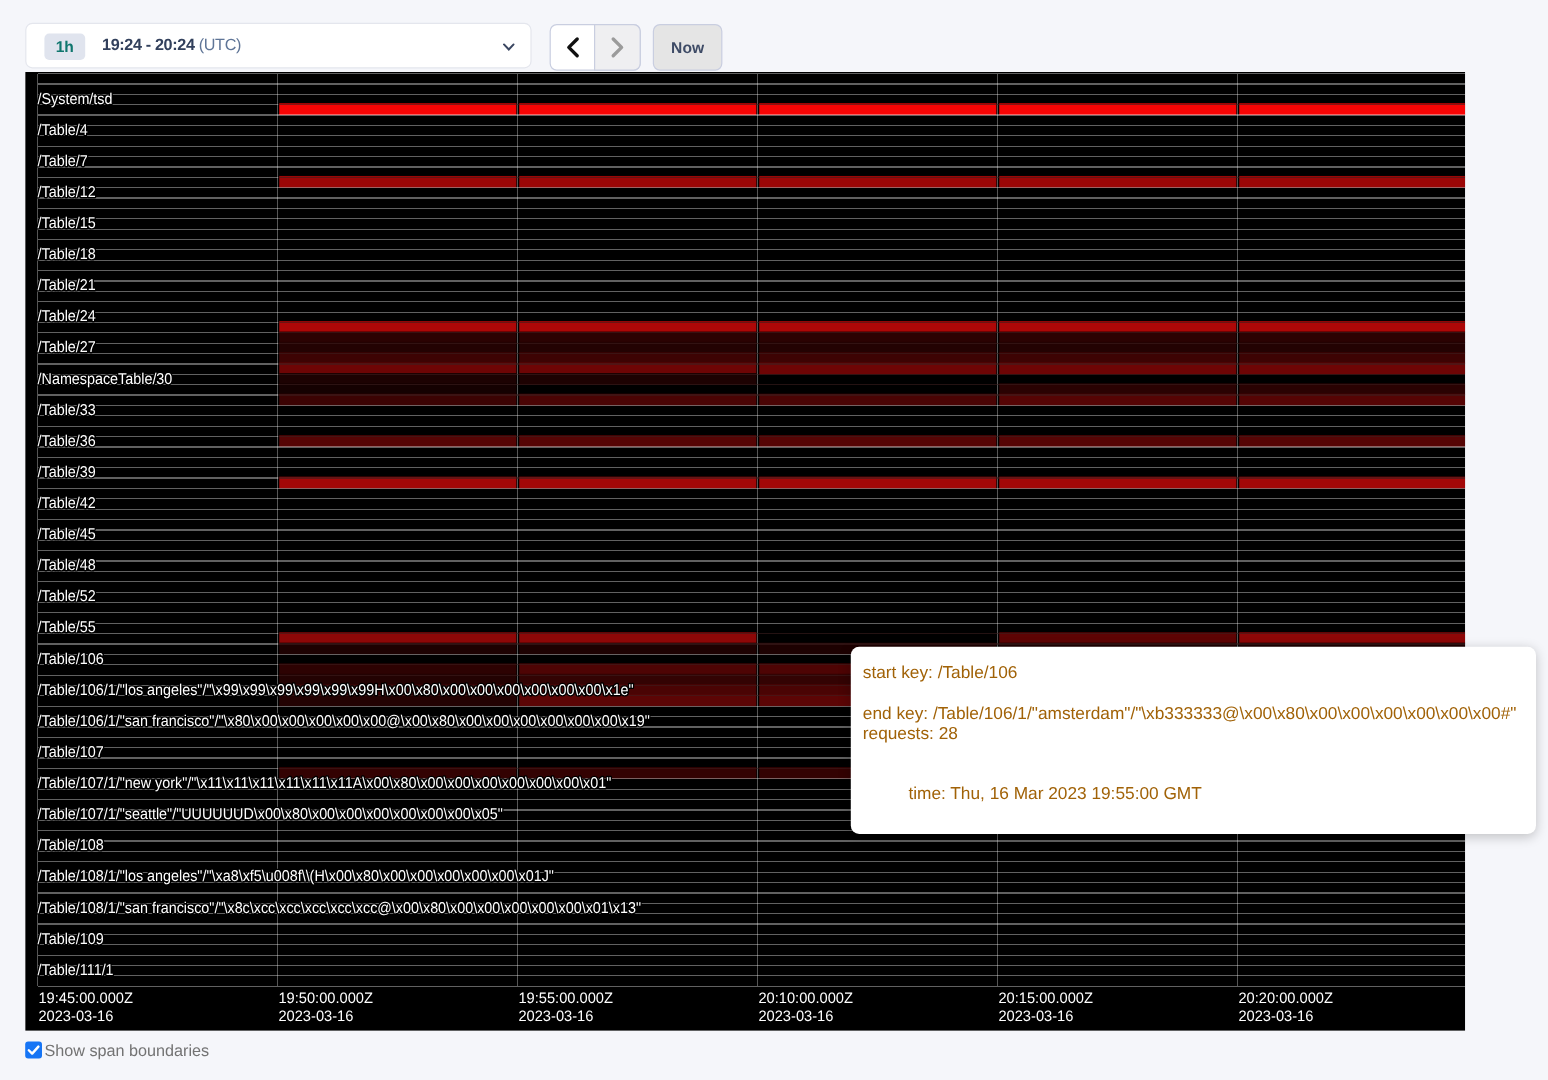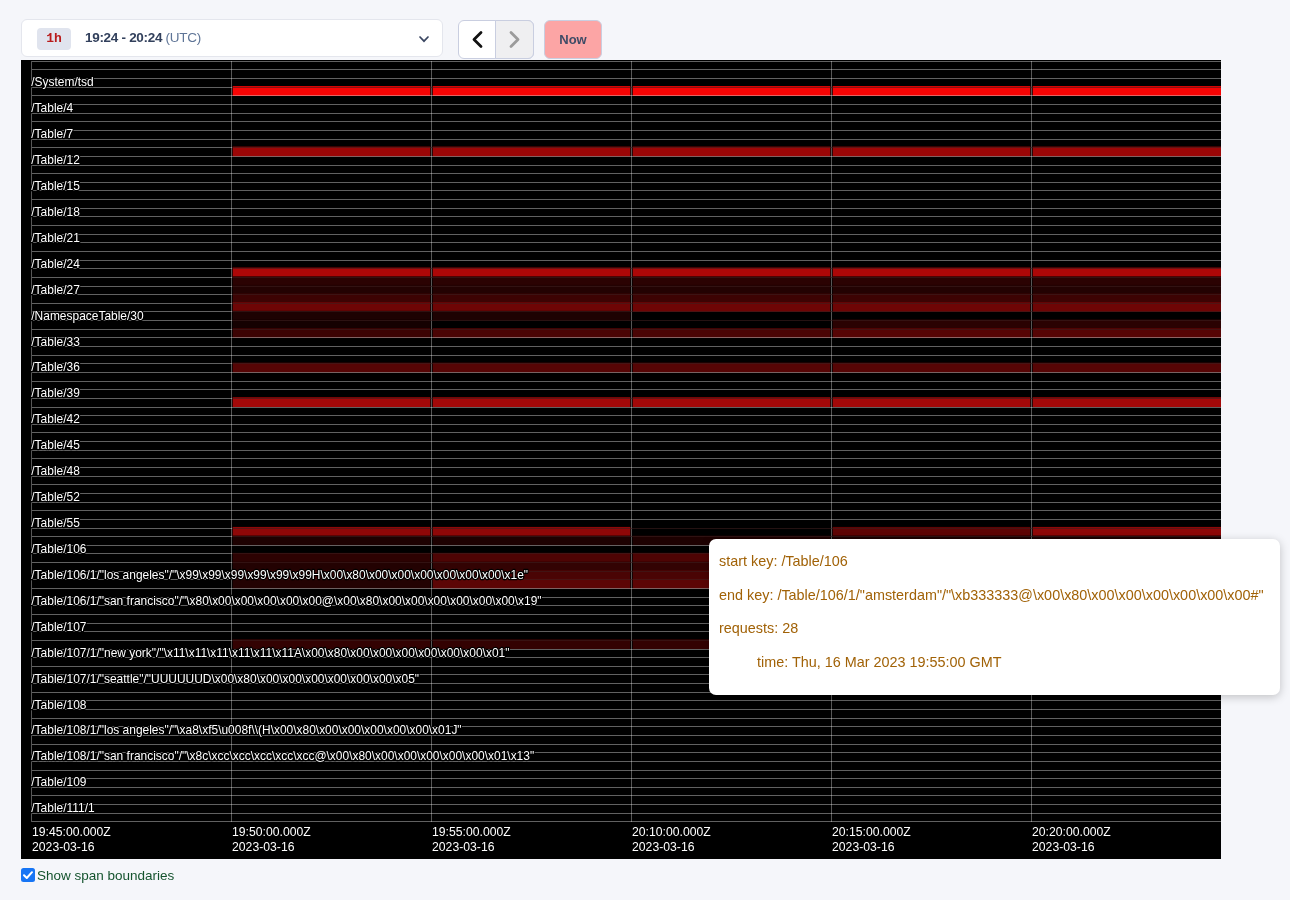--- a/index.html
+++ b/index.html
@@ -2,39 +2,39 @@
 <html><head>
 <meta charset="utf-8">
 <style>
   * { box-sizing: border-box; }
   html,body { margin:0; padding:0; width:1290px; height:900px; background:#f5f6fa;
     font-family:"Liberation Sans",sans-serif; }
   .abs { position:absolute; }
   .card { left:21px; top:19px; width:422px; height:38px; background:#fff;
     border:1px solid #e4e6ed; border-radius:6px; }
   .badge { left:37px; top:28px; width:34px; height:22px; background:#e0e4ee;
-    border-radius:4px; color:#b91c1c; font-size:13px; font-weight:bold;
-    text-align:center; line-height:22px;font-family:Liberation Mono, monospace; }
+    border-radius:4px; color:#0f766e; font-size:13px; font-weight:bold;
+    text-align:center; line-height:22px; }
   .trange { left:85px; top:19px; height:30px; line-height:38px; font-size:13.5px;
     font-weight:bold; color:#32405c; letter-spacing:-0.3px; }
   .trange .utc { font-weight:normal; color:#5f7597; }
   .btngrp { left:458px; top:20px; width:76px; height:39px; background:#fff;
     border:1px solid #c9cee0; border-radius:6px; }
   .btnr { left:495px; top:20px; width:39px; height:39px; background:#efeff1;
     border:1px solid #c9cee0; border-radius:0 6px 6px 0; }
-  .now { left:544px; top:20px; width:58px; height:39px; background:#fca5a5;
+  .now { left:544px; top:20px; width:58px; height:39px; background:#e5e5e5;
     border:1px solid #c9cee0; border-radius:6px; color:#3e4b66; font-size:13px;
     font-weight:bold; text-align:center; line-height:37px; }
   .chart { position:absolute; left:21px; top:60px; }
   .tooltip { left:709px; top:539px; width:571px; height:156px; background:#fff;
     border-radius:7px; box-shadow:0 2px 10px rgba(0,0,0,0.22); }
   .tt { font-size:14.4px; color:#a16207; white-space:pre; }
   .cbx { left:21px; top:868px; width:14px; height:14px; background:#1675f5;
     border-radius:2.5px; }
-  .cblab { left:37px; top:868px; font-size:13.5px; color:#14532d; line-height:15px; }
+  .cblab { left:37px; top:868px; font-size:13.5px; color:#737373; line-height:15px; }
 </style>
 </head>
 <body>
   <div class="abs card"></div>
   <div class="abs badge">1h</div>
   <div class="abs trange">19:24&nbsp;-&nbsp;20:24 <span class="utc">(UTC)</span></div>
   <svg class="abs" style="left:419px;top:36px;" width="10" height="7" viewBox="0 0 10 7">
     <path d="M1 1 L5 5.2 L9 1" fill="none" stroke="#3a4661" stroke-width="1.7" stroke-linecap="round"></path>
   </svg>
   <div class="abs btngrp"></div>
@@ -293,20 +293,20 @@
 <text transform="translate(611.0 790.5) scale(0.97 1)">2023-03-16</text>
 <text transform="translate(811.0 775.5) scale(0.97 1)">20:15:00.000Z</text>
 <text transform="translate(811.0 790.5) scale(0.97 1)">2023-03-16</text>
 <text transform="translate(1011.0 775.5) scale(0.97 1)">20:20:00.000Z</text>
 <text transform="translate(1011.0 790.5) scale(0.97 1)">2023-03-16</text>
 </g>
 </svg>
   <div class="abs tooltip"></div>
   <div class="abs tt" style="left:719px;top:553px;">start key: /Table/106</div>
   <div class="abs tt" style="left:719px;top:587px;">end key: /Table/106/1/"amsterdam"/"\xb333333@\x00\x80\x00\x00\x00\x00\x00\x00#"</div>
-  <div class="abs tt" style="left:719px;top:620px;">requests: 28</div>
+  <div class="abs tt" style="left:719px;top:604px;">requests: 28</div>
   <div class="abs tt" style="left:757px;top:654px;">time: Thu, 16 Mar 2023 19:55:00 GMT</div>
   <div class="abs cbx">
     <svg width="14" height="14" viewBox="0 0 14 14" style="display:block">
       <path d="M3 7.2 L5.8 10 L11 4.2" fill="none" stroke="#fff" stroke-width="2" stroke-linecap="round" stroke-linejoin="round"></path>
     </svg>
   </div>
   <div class="abs cblab">Show span boundaries</div>
 
 </body></html>

